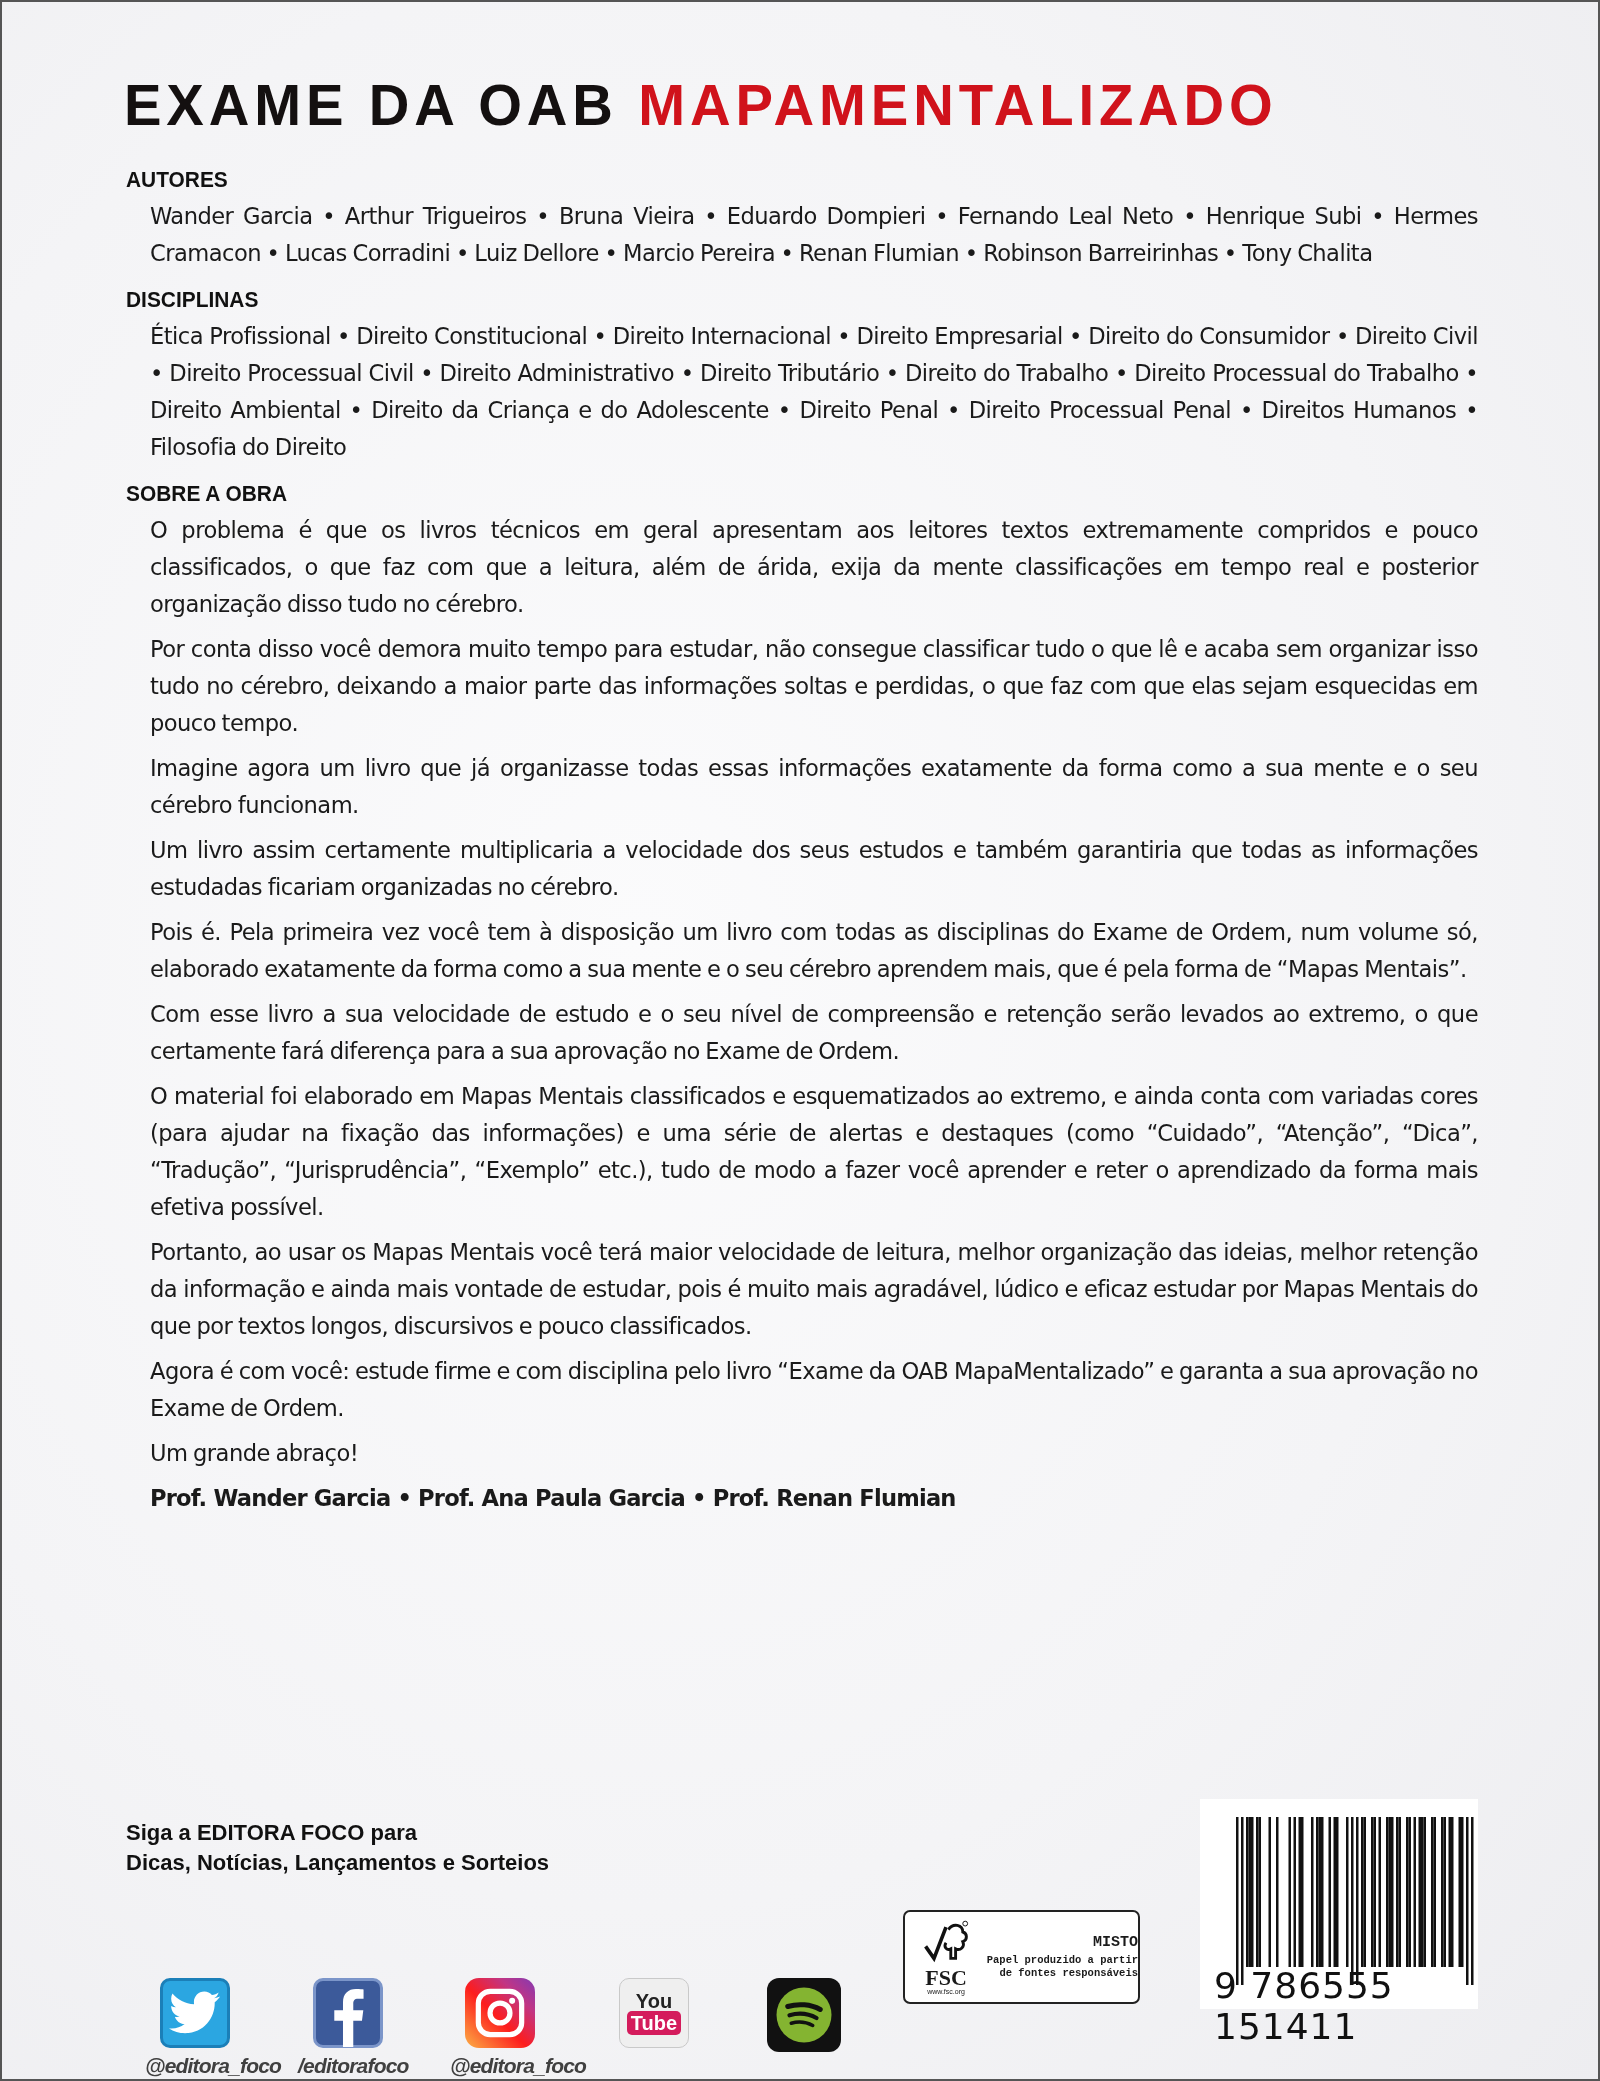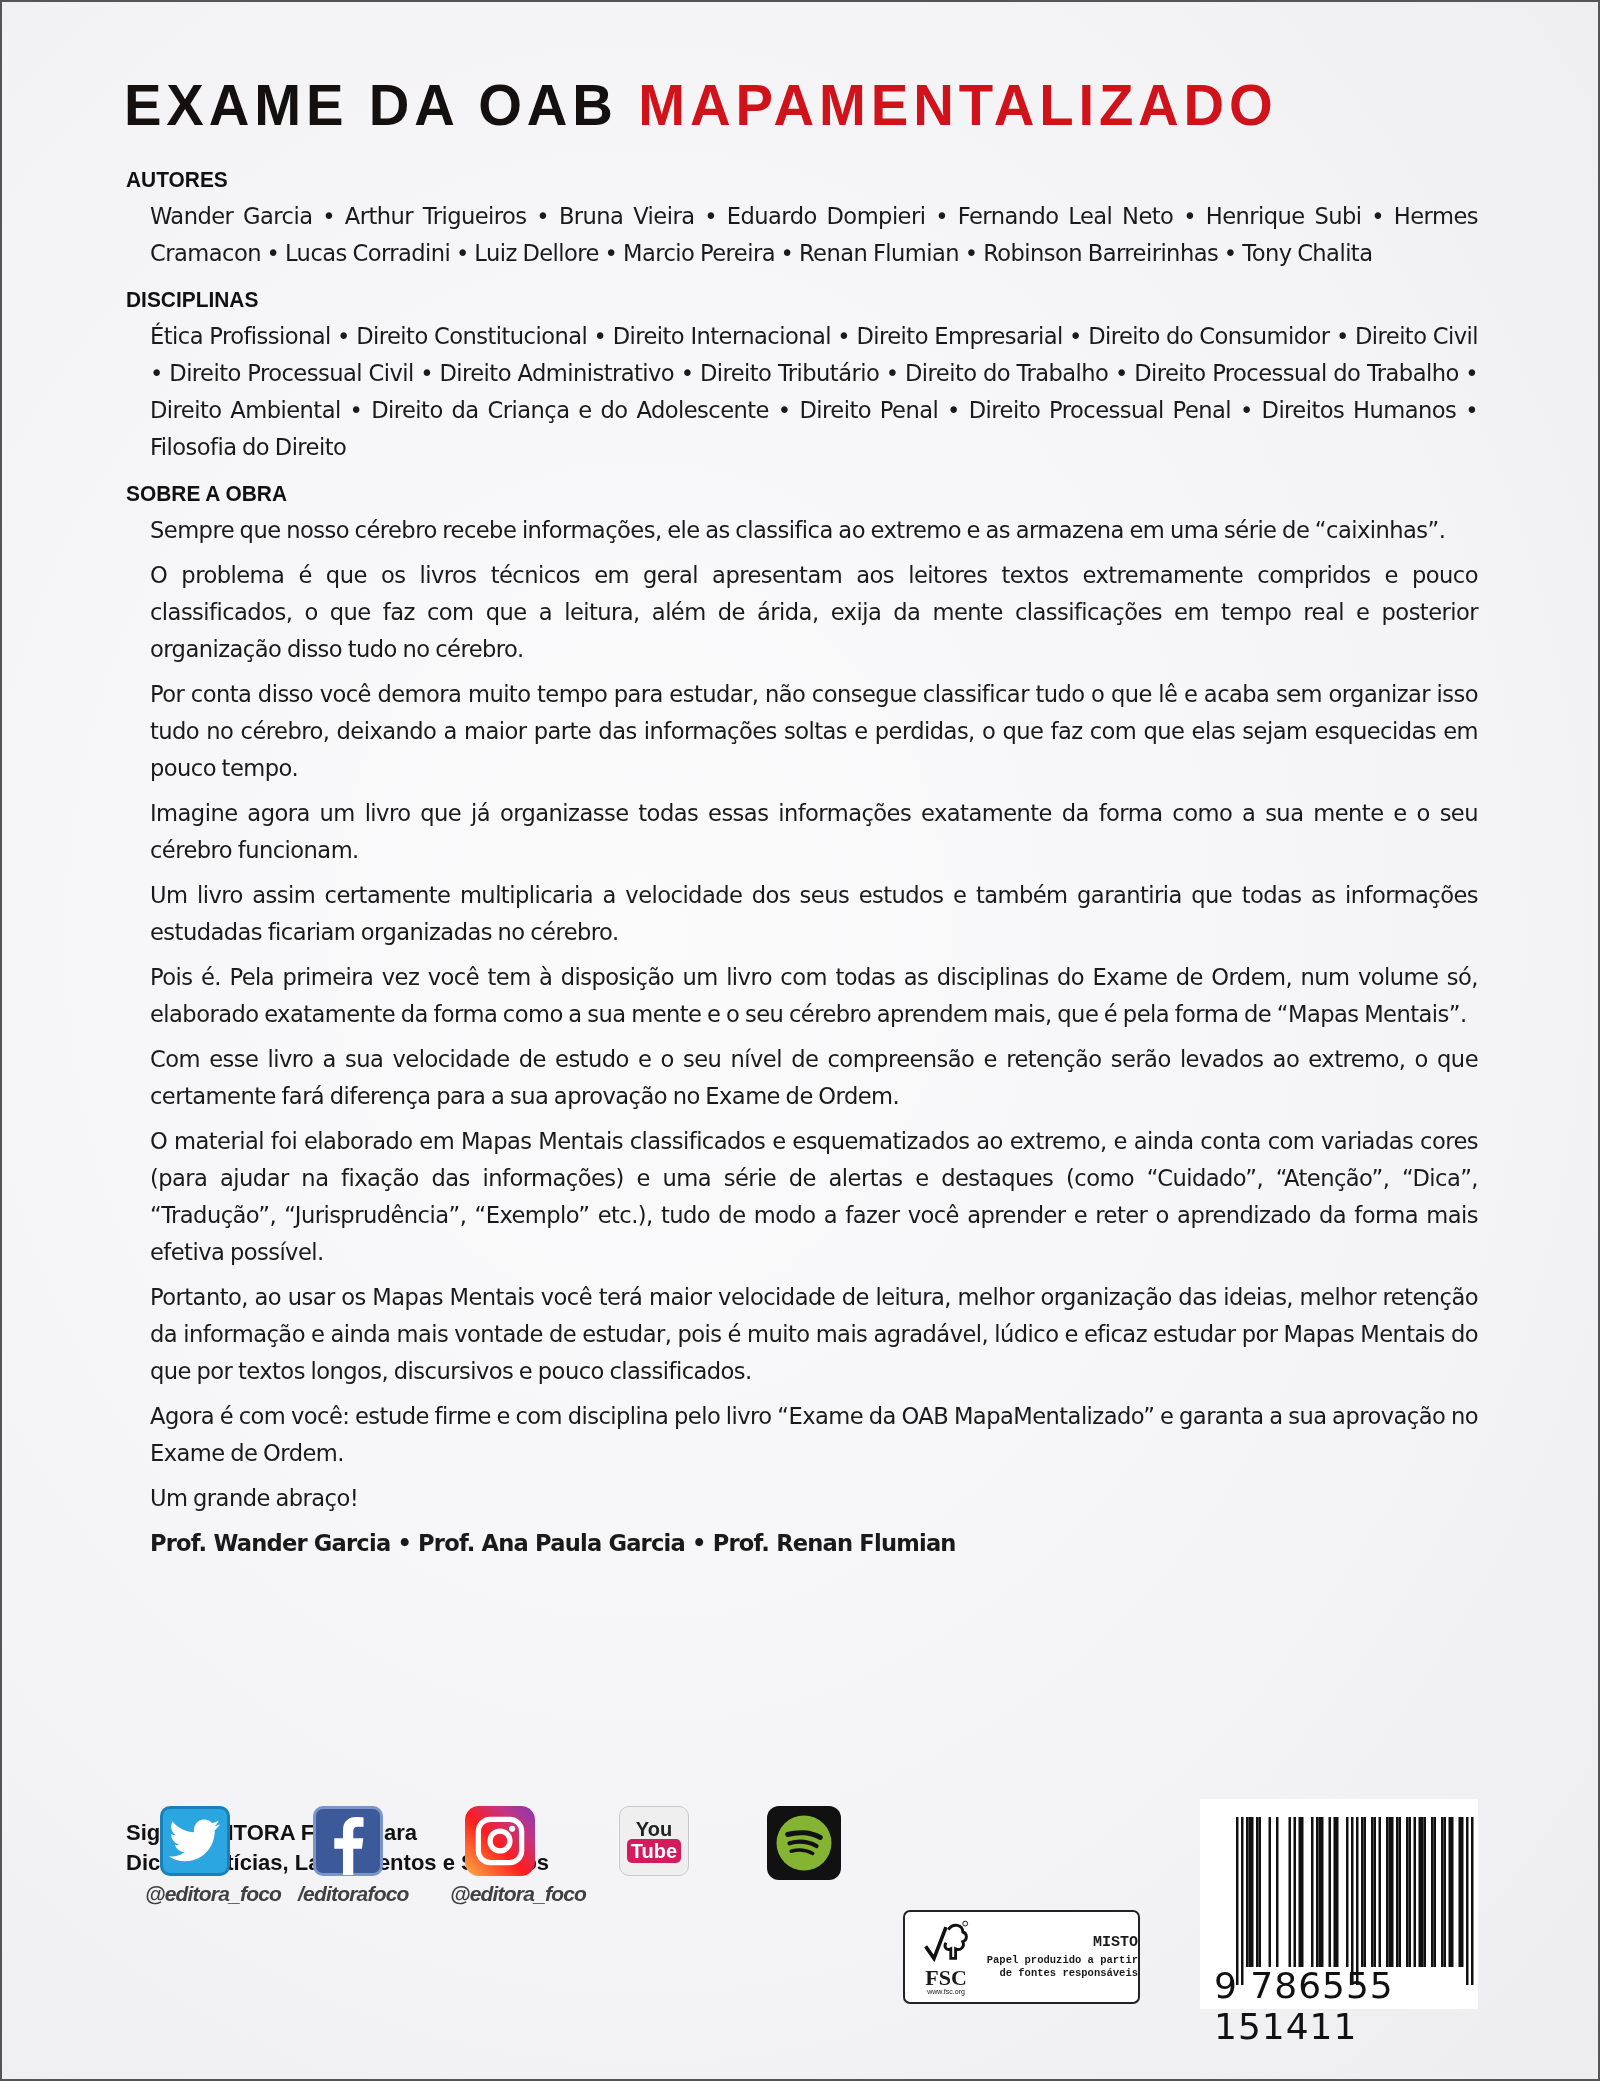--- a/index.html
+++ b/index.html
@@ -33,21 +33,21 @@
       margin: 0 0 8px 0; text-align: justify; letter-spacing: -0.55px; word-spacing: -1px;
     }
     .list-para { margin-bottom: 10px; }
     .signature { font-weight: bold; font-size: 22.6px; line-height: 37px; letter-spacing: -0.8px; }
     .footer-text {
       position: absolute; left: 124px; top: 1816px;
       font-family: "Liberation Sans", sans-serif; font-weight: bold;
       font-size: 22px; line-height: 30px; color: #111;
     }
     .footer-text .sorteios { font-weight: 900; }
-    .social { position: absolute; top: 1804px; }
+    .social { position: absolute; top: 1976px; }
     .social .ico {
       width: 70px; height: 70px; border-radius: 10px; margin: 0 auto;
       display: flex; align-items: center; justify-content: center; box-sizing: border-box;
     }
     .social .handle {
       font-family: "Liberation Sans", sans-serif; font-style: italic; font-weight: bold;
       font-size: 21px; margin-top: 6px; letter-spacing: -0.8px; color: #404040; white-space: nowrap;
     }
     .tw { background: #2ba6e1; border: 3px solid #1b7fb8; }
     .fb { background: #3c5a9a; border: 3px solid #7b95c9; }
@@ -92,21 +92,20 @@
     <p class="para list-para">Wander Garcia • Arthur Trigueiros • Bruna Vieira • Eduardo Dompieri • Fernando Leal Neto • Henrique Subi • Hermes Cramacon • Lucas Corradini • Luiz Dellore • Marcio Pereira • Renan Flumian • Robinson Barreirinhas • Tony Chalita</p>
   </div>
 
   <h2 class="section-h">DISCIPLINAS</h2>
   <div class="block">
     <p class="para list-para">Ética Profissional • Direito Constitucional • Direito Internacional • Direito Empresarial • Direito do Consumidor • Direito Civil • Direito Processual Civil • Direito Administrativo • Direito Tributário • Direito do Trabalho • Direito Processual do Trabalho • Direito Ambiental • Direito da Criança e do Adolescente • Direito Penal • Direito Processual Penal • Direitos Humanos • Filosofia do Direito</p>
   </div>
 
   <h2 class="section-h">SOBRE A OBRA</h2>
   <div class="block">
-    <p class="para">Sempre que nosso cérebro recebe informações, ele as classifica ao extremo e as armazena em uma série de “caixinhas”.</p>
     <p class="para">O problema é que os livros técnicos em geral apresentam aos leitores textos extremamente compridos e pouco classificados, o que faz com que a leitura, além de árida, exija da mente classificações em tempo real e posterior organização disso tudo no cérebro.</p>
     <p class="para">Por conta disso você demora muito tempo para estudar, não consegue classificar tudo o que lê e acaba sem organizar isso tudo no cérebro, deixando a maior parte das informações soltas e perdidas, o que faz com que elas sejam esquecidas em pouco tempo.</p>
     <p class="para">Imagine agora um livro que já organizasse todas essas informações exatamente da forma como a sua mente e o seu cérebro funcionam.</p>
     <p class="para">Um livro assim certamente multiplicaria a velocidade dos seus estudos e também garantiria que todas as informações estudadas ficariam organizadas no cérebro.</p>
     <p class="para">Pois é. Pela primeira vez você tem à disposição um livro com todas as disciplinas do Exame de Ordem, num volume só, elaborado exatamente da forma como a sua mente e o seu cérebro aprendem mais, que é pela forma de “Mapas Mentais”.</p>
     <p class="para">Com esse livro a sua velocidade de estudo e o seu nível de compreensão e retenção serão levados ao extremo, o que certamente fará diferença para a sua aprovação no Exame de Ordem.</p>
     <p class="para">O material foi elaborado em Mapas Mentais classificados e esquematizados ao extremo, e ainda conta com variadas cores (para ajudar na fixação das informações) e uma série de alertas e destaques (como “Cuidado”, “Atenção”, “Dica”, “Tradução”, “Jurisprudência”, “Exemplo” etc.), tudo de modo a fazer você aprender e reter o aprendizado da forma mais efetiva possível.</p>
     <p class="para">Portanto, ao usar os Mapas Mentais você terá maior velocidade de leitura, melhor organização das ideias, melhor retenção da informação e ainda mais vontade de estudar, pois é muito mais agradável, lúdico e eficaz estudar por Mapas Mentais do que por textos longos, discursivos e pouco classificados.</p>
     <p class="para">Agora é com você: estude firme e com disciplina pelo livro “Exame da OAB MapaMentalizado” e garanta a sua aprovação no Exame de Ordem.</p>
     <p class="para">Um grande abraço!</p>

